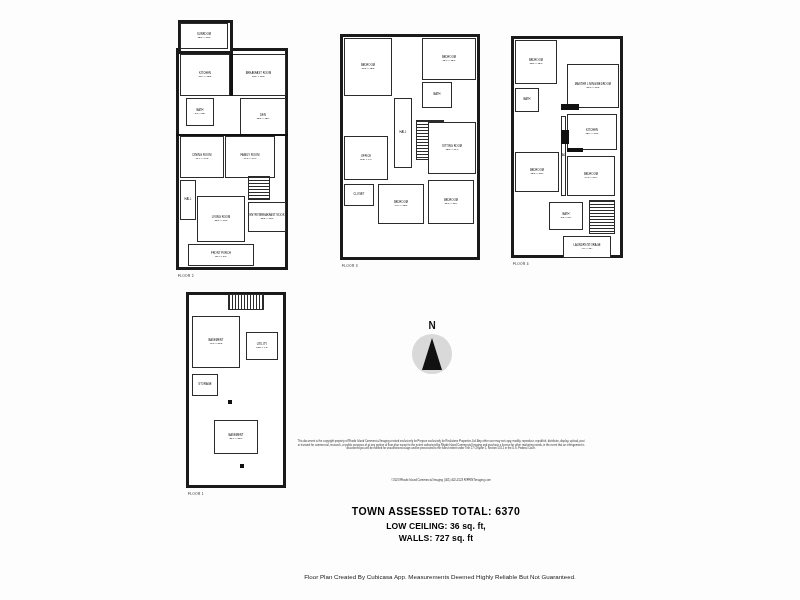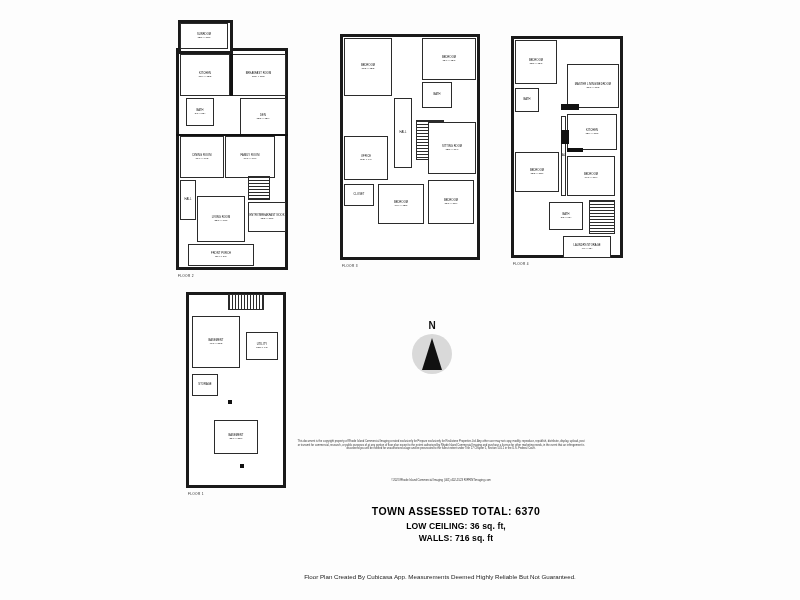--- a/index.html
+++ b/index.html
@@ -135,21 +135,21 @@
     top: 478px;
     width: 290px;
     text-align: center;
     font-size: 2.8px;
     color: #333;
   }
 
   
   #summary {
     position: absolute;
-    left: 176px;
+    left: 156px;
     top: 505px;
     width: 560px;
     text-align: center;
   }
   #summary .total {
     font-size: 10.5px;
     font-weight: bold;
     letter-spacing: 0.4px;
     margin-bottom: 4px;
   }
@@ -381,18 +381,18 @@
     <div class="ring"></div>
     <div class="needle"></div>
   </div>
 
   <div id="disclaimer">This document is the copyright property of Rhode Island Commercial Imaging created exclusively for Prepare exclusively for Realistone Properties Ltd. Any other user may not copy, modify, reproduce, republish, distribute, display, upload, post or transmit for commercial, research, or public purposes of at any portion of floor plan except to the extent authorized by Rhode Island Commercial Imaging and purchase a license for other marketing needs, in the event that an infringement is discovered you will be notified for unauthorized usage and be prosecuted to the fullest extent under Title 17 Chapter 5, Section 501.1 in the U.S. Federal Court.</div>
   <div id="copyright">©2023 Rhode Island Commercial Imaging (401) 402-5523 RIPRINTimaging.com</div>
 
   <div id="summary">
     <div class="total">TOWN ASSESSED TOTAL: 6370</div>
     <div class="line">LOW CEILING: 36 sq. ft,</div>
-    <div class="line">WALLS: 716 sq. ft</div>
+    <div class="line">WALLS: 727 sq. ft</div>
   </div>
 
   <div id="footnote">Floor Plan Created By Cubicasa App. Measurements Deemed Highly Reliable But Not Guaranteed.</div>
 
 </div>
 
 </body></html>

